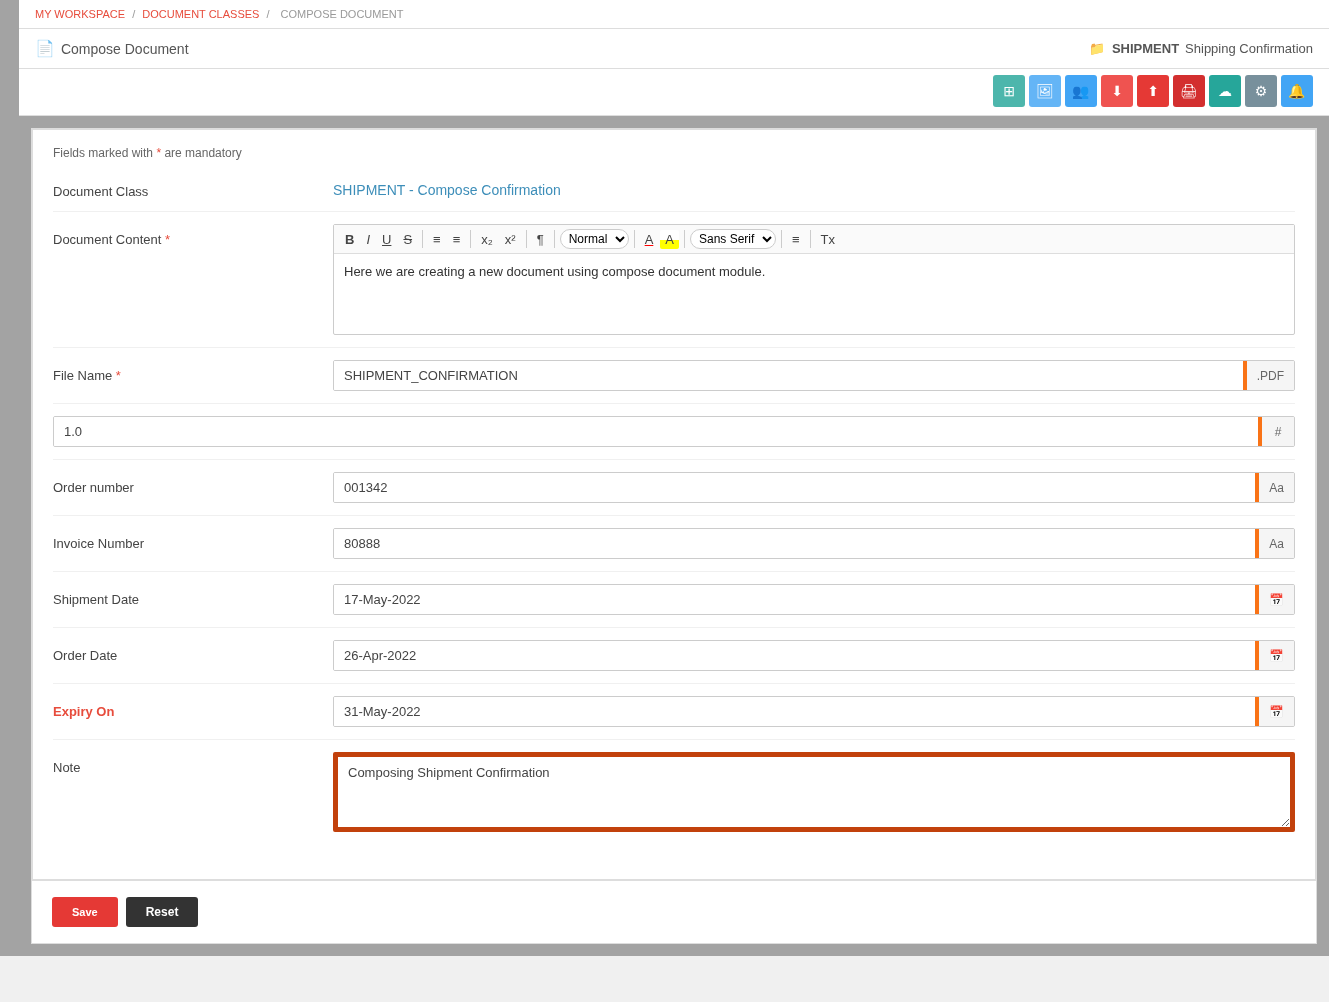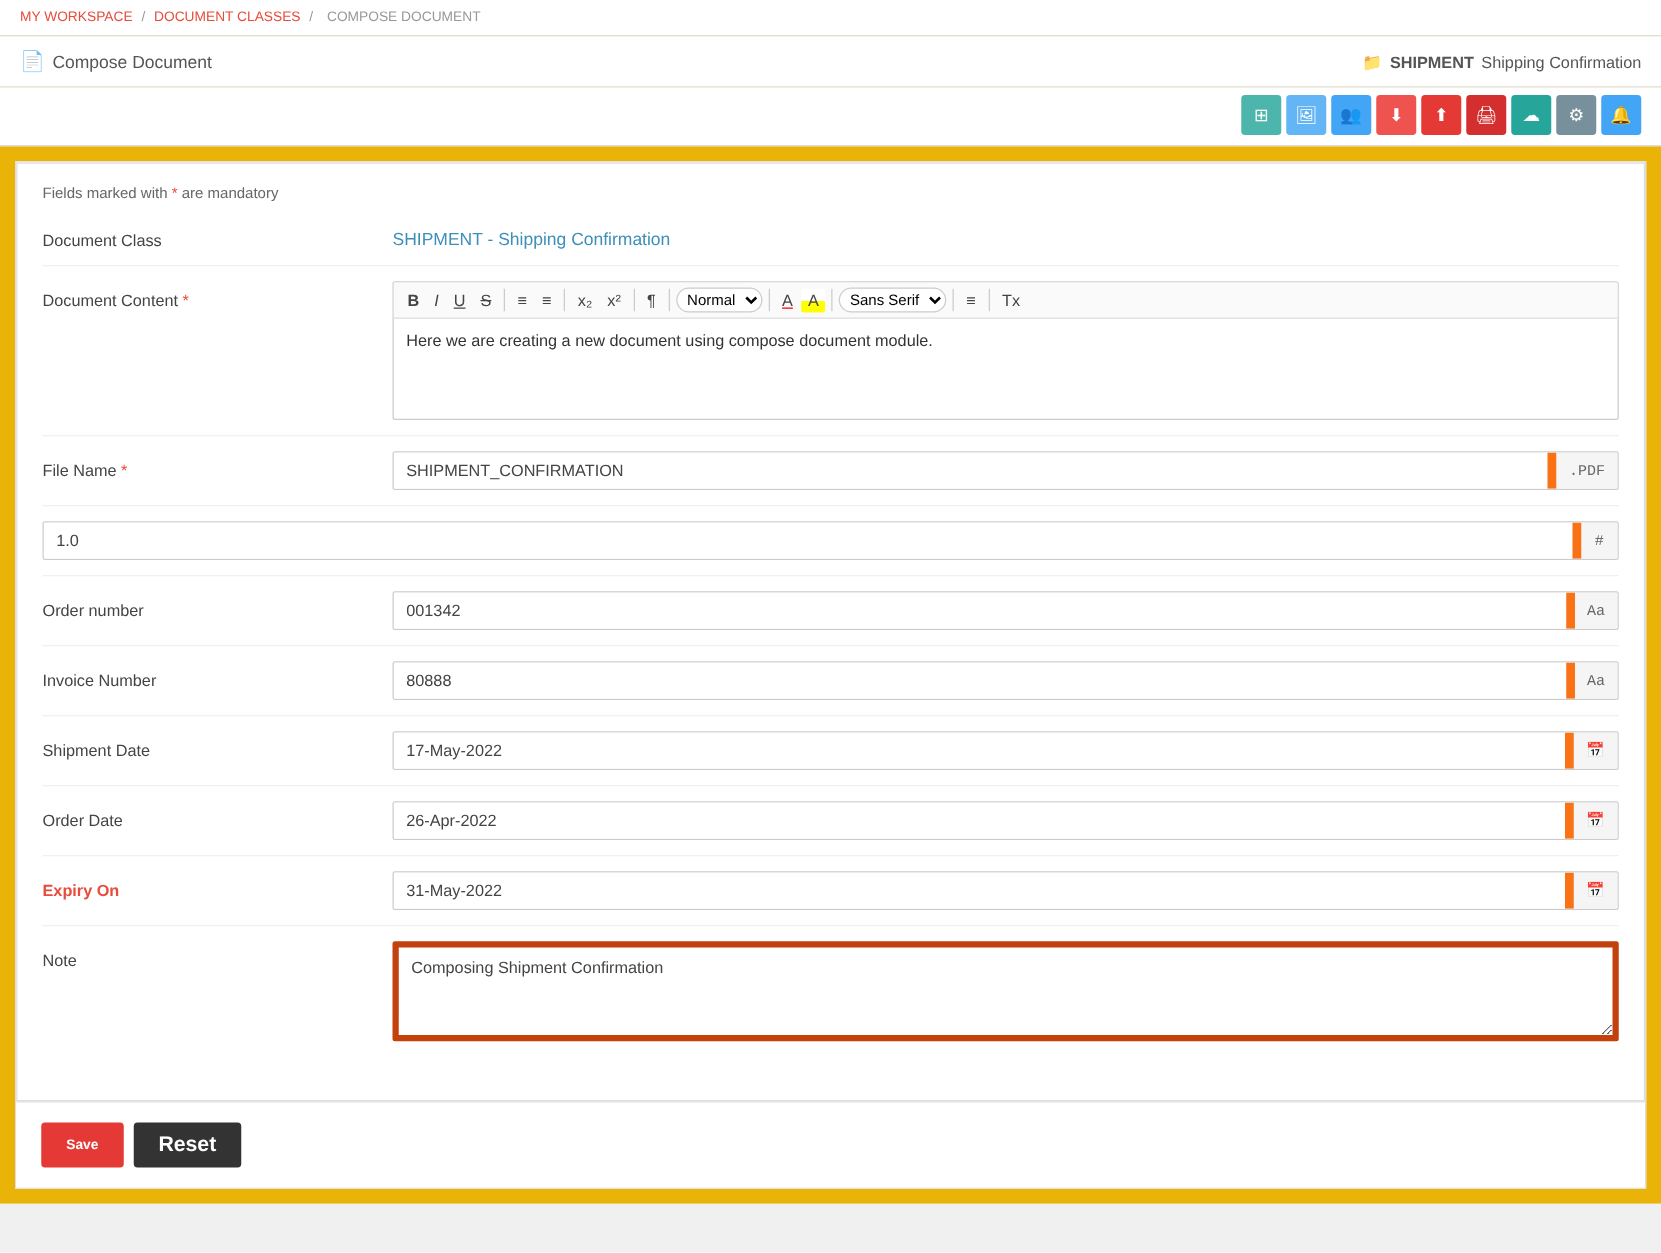--- a/index.html
+++ b/index.html
@@ -165,30 +165,29 @@
     .input-group input {
       flex: 1;
       border: none;
       outline: none;
       padding: 7px 10px;
       font-size: 13px;
       color: #444;
     }
     .input-suffix {
       background: #f5f5f5;
-      border-left: 7px solid #f97316;
+      border-left: 4px solid #f97316;
       padding: 7px 10px;
       font-size: 12px;
       color: #666;
       cursor: pointer;
       display: flex;
       align-items: center;
       justify-content: center;
       min-width: 36px;
-      font-family: Liberation Mono, monospace;
     }
     .input-suffix.calendar { color: #e74c3c; }
 
     
     .note-textarea {
       width: 100%;
       border: 5px solid #c2410c;
       border-radius: 2px;
       padding: 8px 10px;
       font-size: 13px;
@@ -214,32 +213,33 @@
       font-size: 11px;
       cursor: pointer;
       border-radius: 3px;
       font-weight: bold;
     }
     .btn-reset {
       background: #333;
       color: #fff;
       border: none;
       padding: 8px 20px;
-      font-size: 17px;
+      font-size: 12px;
       cursor: pointer;
       border-radius: 3px;
       font-weight: bold;
     }
 
     .expiry-row .form-label { color: #e74c3c; }
 
     .page-wrapper {
       max-width: 1329px;
       margin: 0 auto;
-      background: #eab308;
+      background: #a3a3a3;
+      padding-left: 19px;
     }
     .content-area {
       padding: 12px;
     }
     .card {
       background: #fff;
       border: 1px solid #ddd;
     }
   </style>
 </head>
@@ -282,21 +282,21 @@
   <div class="content-area">
     <div class="card">
       <div class="form-container">
         <div class="mandatory-note">
           Fields marked with <span class="asterisk">*</span> are mandatory
         </div>
 
         <div class="form-row">
           <div class="form-label">Document Class</div>
           <div class="form-field">
-            <div class="doc-class-value">SHIPMENT - Shipping Confirmation</div>
+            <div class="doc-class-value">SHIPMENT - Compose Confirmation</div>
           </div>
         </div>
 
         <div class="form-row">
           <div class="form-label">
             <span>Document Content</span><span class="req"> *</span>
           </div>
           <div class="form-field">
             <div class="editor-wrapper">
               <div class="editor-toolbar">

